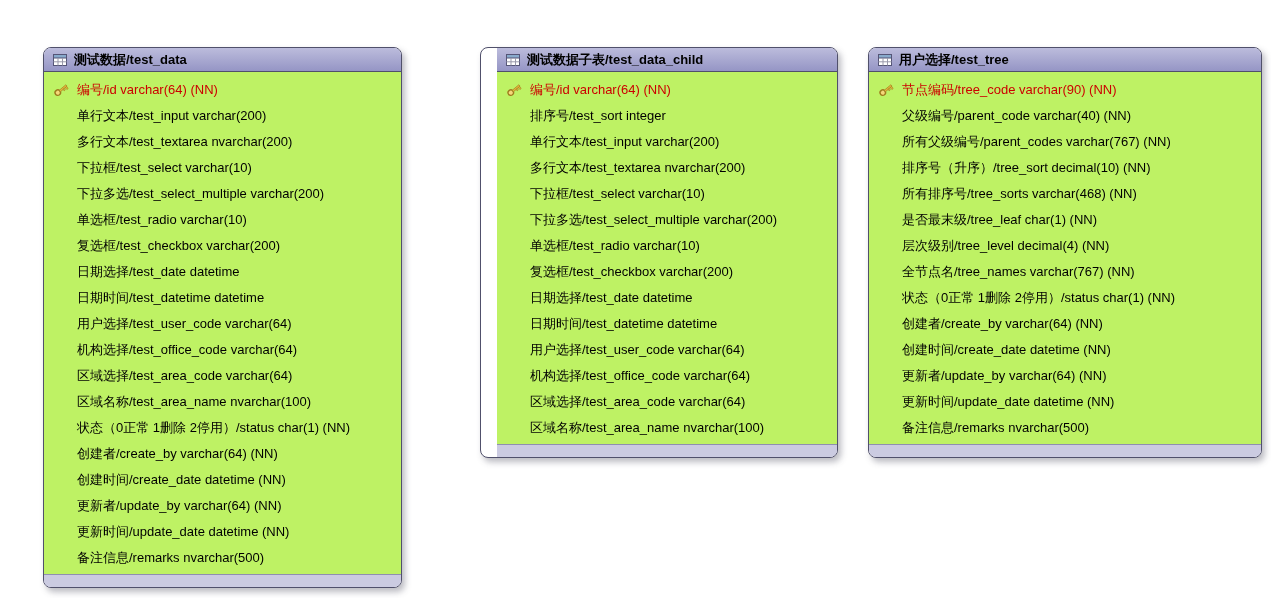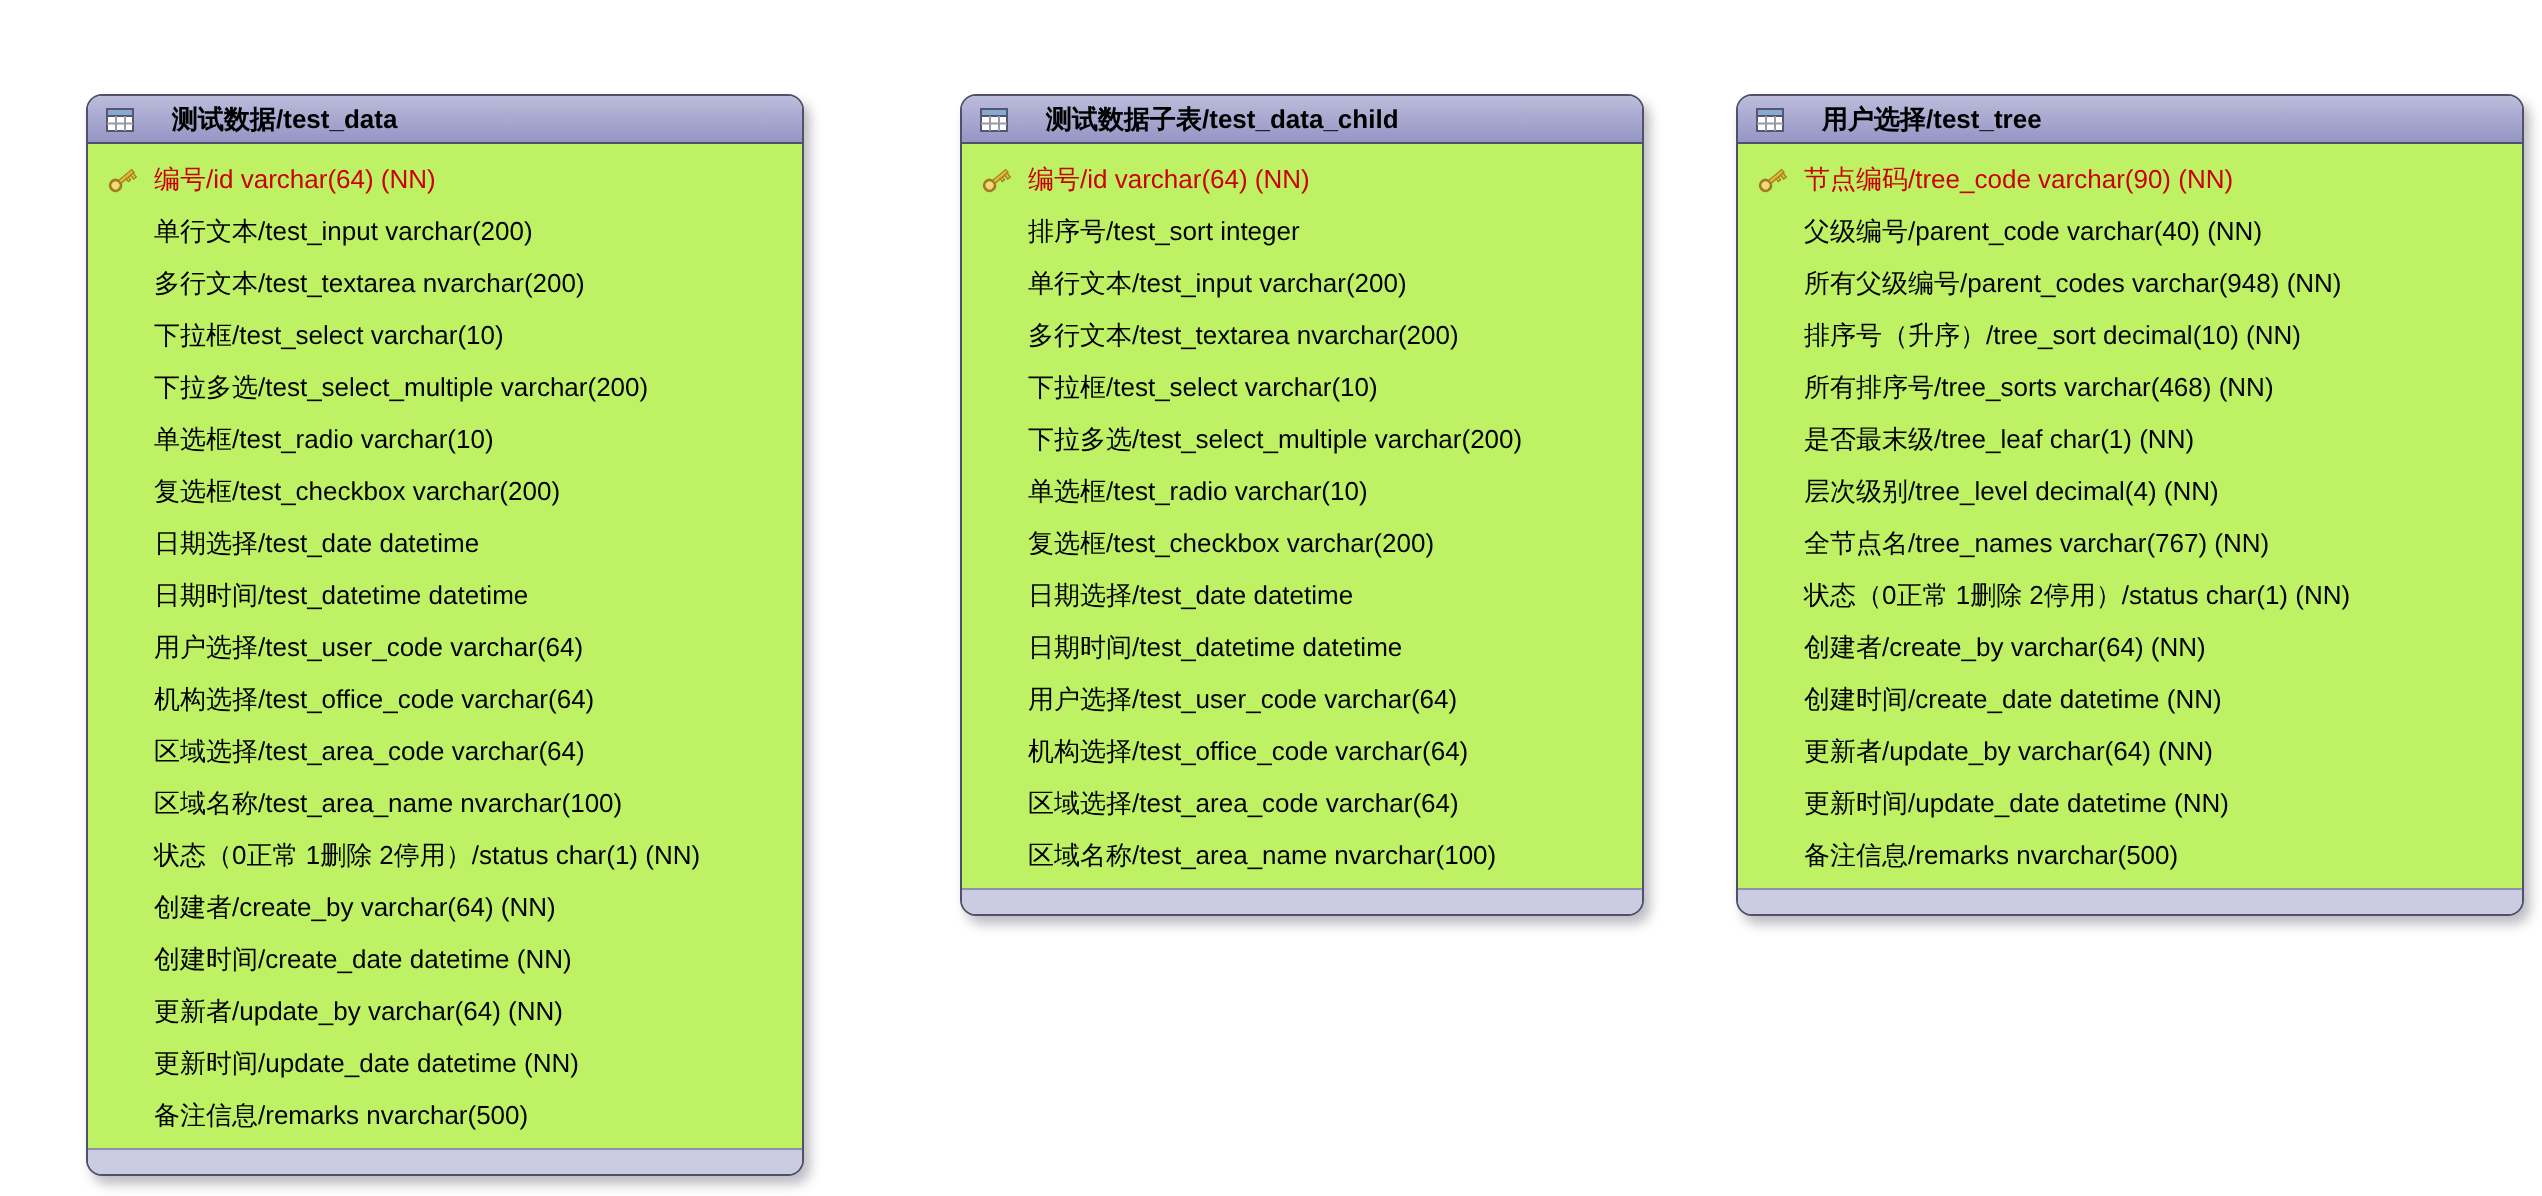--- a/index.html
+++ b/index.html
@@ -17,21 +17,21 @@
     background: #ffffff;
     border: 1px solid #50506b;
     border-radius: 8px;
     box-shadow: 3px 4px 6px rgba(60,60,80,0.35);
     overflow: hidden;
   }
   .card-header {
     height: 23px;
     display: flex;
     align-items: center;
-    gap: 19px;
+    gap: 7px;
     padding: 0 9px;
     background: linear-gradient(180deg, #bcbcdc 0%, #9595c5 100%);
     border-bottom: 1px solid #50506b;
   }
   .table-icon { display: inline-flex; align-items: center; }
   .table-title {
     font-size: 13px;
     font-weight: bold;
     color: #000000;
     white-space: nowrap;
@@ -152,21 +152,21 @@
           <span class="key-cell"></span>
           <span class="field-text">更新时间/update_date datetime (NN)</span>
         </div>
         <div class="field-row">
           <span class="key-cell"></span>
           <span class="field-text">备注信息/remarks nvarchar(500)</span>
         </div>
       </div>
       <div class="card-footer"></div>
     </div>
-    <div class="table-card" style="left: 480px; top: 47px; width: 340px;">
+    <div class="table-card" style="left: 480px; top: 47px; width: 340px; padding-left: 16px;">
       <div class="card-header">
         <span class="table-icon">
           <svg width="14" height="12" viewBox="0 0 14 12">
             <rect x="0.5" y="0.5" width="13" height="11" fill="#ffffff" stroke="#555577"></rect>
             <rect x="0.5" y="0.5" width="13" height="3.5" fill="#88aacc" stroke="#555577"></rect>
             <line x1="0.5" y1="7.8" x2="13.5" y2="7.8" stroke="#9999aa" stroke-width="1"></line>
             <line x1="5" y1="4" x2="5" y2="11.5" stroke="#9999aa" stroke-width="1"></line>
             <line x1="9.5" y1="4" x2="9.5" y2="11.5" stroke="#9999aa" stroke-width="1"></line>
           </svg>
         </span>
@@ -267,21 +267,21 @@
             </svg>
           </span>
           <span class="field-text pk">节点编码/tree_code varchar(90) (NN)</span>
         </div>
         <div class="field-row">
           <span class="key-cell"></span>
           <span class="field-text">父级编号/parent_code varchar(40) (NN)</span>
         </div>
         <div class="field-row">
           <span class="key-cell"></span>
-          <span class="field-text">所有父级编号/parent_codes varchar(948) (NN)</span>
+          <span class="field-text">所有父级编号/parent_codes varchar(767) (NN)</span>
         </div>
         <div class="field-row">
           <span class="key-cell"></span>
           <span class="field-text">排序号（升序）/tree_sort decimal(10) (NN)</span>
         </div>
         <div class="field-row">
           <span class="key-cell"></span>
           <span class="field-text">所有排序号/tree_sorts varchar(468) (NN)</span>
         </div>
         <div class="field-row">

